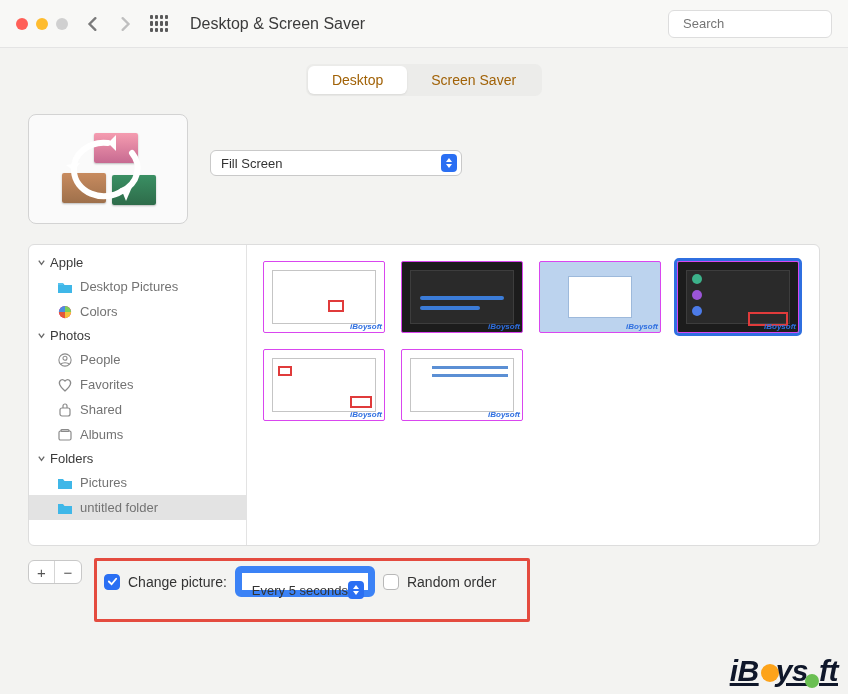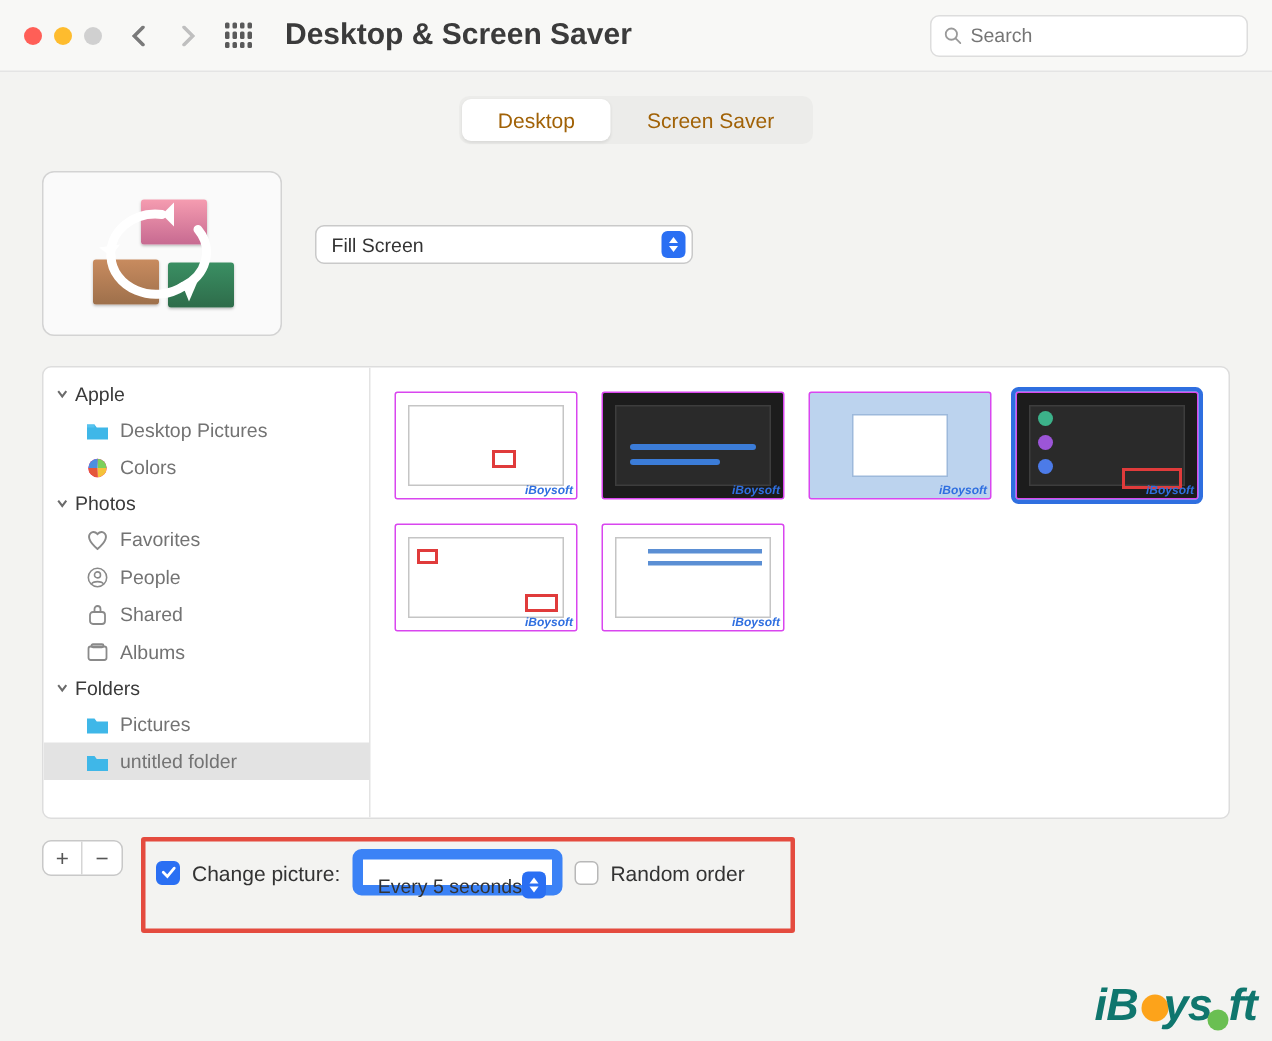--- a/index.html
+++ b/index.html
@@ -9,22 +9,22 @@
   .titlebar { height: 48px; display: flex; align-items: center; padding: 0 16px; border-bottom: 1px solid #e4e4e4; background: #f8f8f6; }
   .traffic { display: flex; gap: 8px; margin-right: 18px; }
   .tl { width: 12px; height: 12px; border-radius: 50%; }
   .tl.red { background: #ff5f57; }
   .tl.yellow { background: #febc2e; }
   .tl.gray { background: #d0d0d0; }
   .navbtns { display: flex; gap: 18px; align-items: center; margin-right: 18px; }
   .navchevron { width: 14px; height: 14px; }
   .grid-icon { width: 18px; height: 18px; margin-right: 22px; display: grid; grid-template-columns: repeat(4,1fr); grid-template-rows: repeat(3,1fr); gap: 2px; }
   .grid-icon span { background: #5a5a5a; border-radius: 1px; }
-  .title { font-size: 20px; font-weight: 700; color: #3b3b3b; flex: 1; }
-  .searchwrap { width: 212px; height: 28px; background: #fff; border: 1px solid #ddd; border-radius: 6px; display: flex; align-items: center; padding: 0 8px; gap: 6px; }
+  .title { font-size: 16px; font-weight: 400; color: #3b3b3b; flex: 1; }
+  .searchwrap { width: 164px; height: 28px; background: #fff; border: 1px solid #ddd; border-radius: 6px; display: flex; align-items: center; padding: 0 8px; gap: 6px; }
   .searchwrap input { border: none; outline: none; flex: 1; font-size: 13px; color: #666; background: transparent; }
   .magnifier { width: 13px; height: 13px; }
 
   
   .panel { padding: 16px 12px 12px 12px; background: #f3f3f1; height: calc(694px - 48px); position: relative; }
 
   
   .tabs { display: flex; justify-content: center; margin-bottom: 18px; }
   .tabgroup { display: flex; background: #ececea; border-radius: 7px; padding: 2px; }
   .tab { padding: 6px 24px; font-size: 14px; color: #a16207; border-radius: 6px; }
@@ -71,21 +71,21 @@
 
   .changebox { position: relative; padding: 6px 10px 8px 10px; flex: 1; display: flex; flex-direction: row; gap: 8px; }
   .redframe { position: absolute; inset: -4px -6px -4px -6px; border: 3px solid #e44b3f; border-radius: 2px; pointer-events: none; width: 436px; left:0; top:-2px; height:64px; }
   .ckrow { display: flex; align-items: center; gap: 8px; font-size: 14px; color: #333; }
   .ck { width: 16px; height: 16px; border: 1px solid #b8b8b8; border-radius: 4px; background: #fff; display: flex; align-items: center; justify-content: center; }
   .ck.checked { background: #2a6ff3; border-color: #2a6ff3; }
   .ck.checked svg { width: 11px; height: 11px; }
 
   .intsel { flex: 1; height: 24px; max-width: 250px; background: #fff; border: 7px solid #3b82f6; border-radius: 6px; display: flex; align-items: center; padding: 17px 4px 0 10px; font-size: 13px; justify-content: space-between; }
 
-  .watermark { position: absolute; right: 10px; bottom: 6px; font-size: 30px; font-weight: 800; font-style: italic; color: #0f766e; letter-spacing: -0.5px; user-select: none; }
+  .watermark { position: absolute; right: 10px; bottom: 6px; font-size: 30px; font-weight: 800; font-style: italic; color: #0f172a; letter-spacing: -0.5px; user-select: none; text-decoration: underline; }
   .watermark .dot1 { width: 18px; height: 18px; display: inline-block; background: #fda31a; border-radius: 50%; vertical-align: middle; margin: 0 -3px 0 2px; }
   .watermark .dot2 { width: 14px; height: 14px; display: inline-block; background: #6abf52; border-radius: 50%; vertical-align: sub; margin-left: -3px;}
 </style>
 </head>
 <body>
 
 <div class="titlebar">
   <div class="traffic">
     <div class="tl red"></div>
     <div class="tl yellow"></div>
@@ -194,32 +194,32 @@
         <span>Colors</span>
       </div>
 
       <div class="section-hdr">
         <svg class="cv" viewBox="0 0 10 10">
             <path d="M2 3 L5 7 L8 3" stroke="#6b6b6b" stroke-width="1.5" fill="none"></path>
           </svg>
         <span>Photos</span>
       </div>
       <div class="sideitem">
-        <svg class="sideicon" viewBox="0 0 16 14">
-            <path d="M8 13 C2 8 1 4 4 2 C6 1 8 3 8 3 C8 3 10 1 12 2 C15 4 14 8 8 13 Z" fill="none" stroke="#8a8a8a" stroke-width="1.3"></path>
-          </svg>
-        <span>Favorites</span>
-      </div>
-      <div class="sideitem">
         <svg class="sideicon" viewBox="0 0 16 16">
             <circle cx="8" cy="8" r="7" fill="none" stroke="#8a8a8a" stroke-width="1.2"></circle>
             <circle cx="8" cy="6" r="2.3" fill="none" stroke="#8a8a8a" stroke-width="1.2"></circle>
             <path d="M3.5 13 C4.5 10.5 11.5 10.5 12.5 13" fill="none" stroke="#8a8a8a" stroke-width="1.2"></path>
           </svg>
         <span>People</span>
+      </div>
+      <div class="sideitem">
+        <svg class="sideicon" viewBox="0 0 16 14">
+            <path d="M8 13 C2 8 1 4 4 2 C6 1 8 3 8 3 C8 3 10 1 12 2 C15 4 14 8 8 13 Z" fill="none" stroke="#8a8a8a" stroke-width="1.3"></path>
+          </svg>
+        <span>Favorites</span>
       </div>
       <div class="sideitem">
         <svg class="sideicon" viewBox="0 0 16 14">
             <rect x="3" y="5" width="10" height="8" rx="2" fill="none" stroke="#8a8a8a" stroke-width="1.2"></rect>
             <path d="M6 5 V3 a2 2 0 0 1 4 0 V5" fill="none" stroke="#8a8a8a" stroke-width="1.2"></path>
           </svg>
         <span>Shared</span>
       </div>
       <div class="sideitem">
         <svg class="sideicon" viewBox="0 0 16 14">

